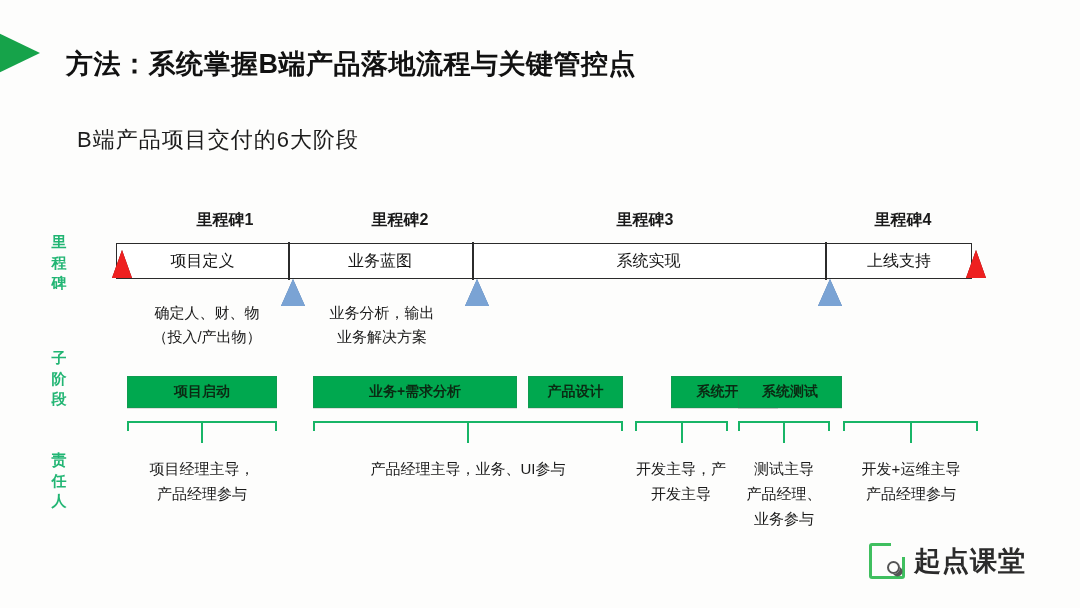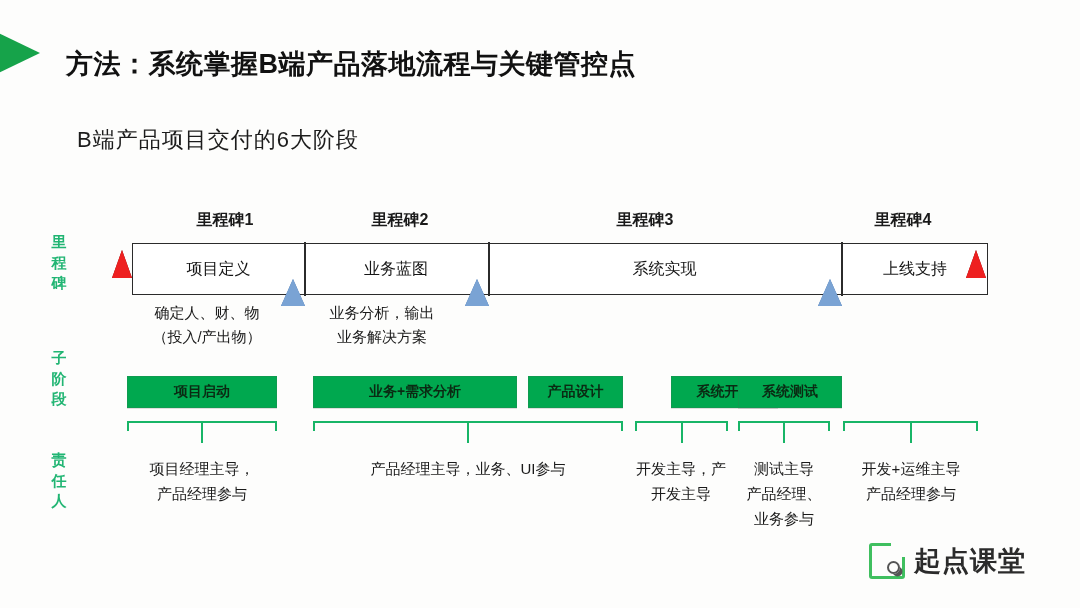--- a/index.html
+++ b/index.html
@@ -49,22 +49,22 @@
   
   .ms-label{
     position:absolute;top:210px;
     font-size:16px;font-weight:600;color:#1a1a1a;
     text-align:center;white-space:nowrap;
     transform:translateX(-50%);
   }
 
   
   .timeline{
-    position:absolute;left:132px;top:243px;
-    width:856px;height:52px;
+    position:absolute;left:116px;top:243px;
+    width:856px;height:36px;
     border:1.6px solid #2b2b2b;
     background:#fff;
     box-sizing:border-box;
   }
   .tl-seg{
     position:absolute;top:0;height:100%;
     display:flex;align-items:center;justify-content:center;
     font-size:16px;font-weight:500;color:#161616;
     box-sizing:border-box;
     white-space:nowrap;

